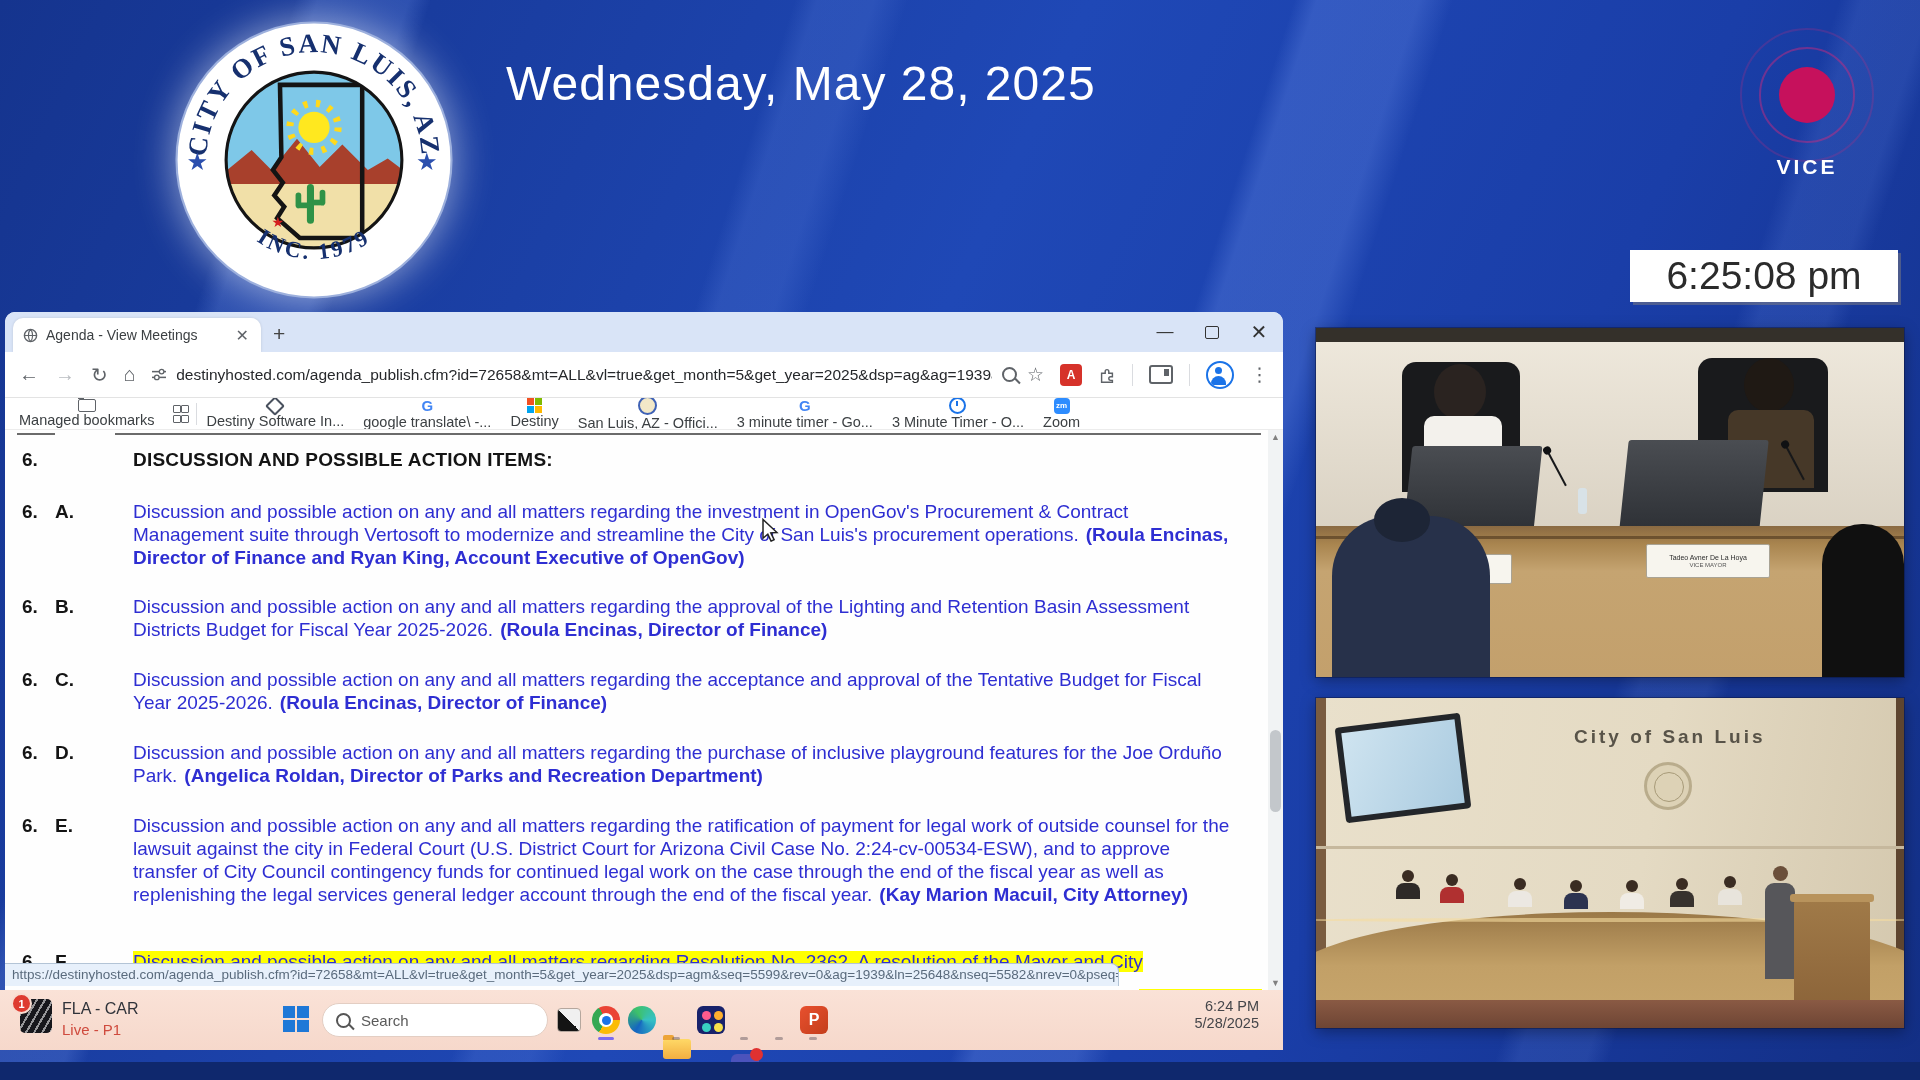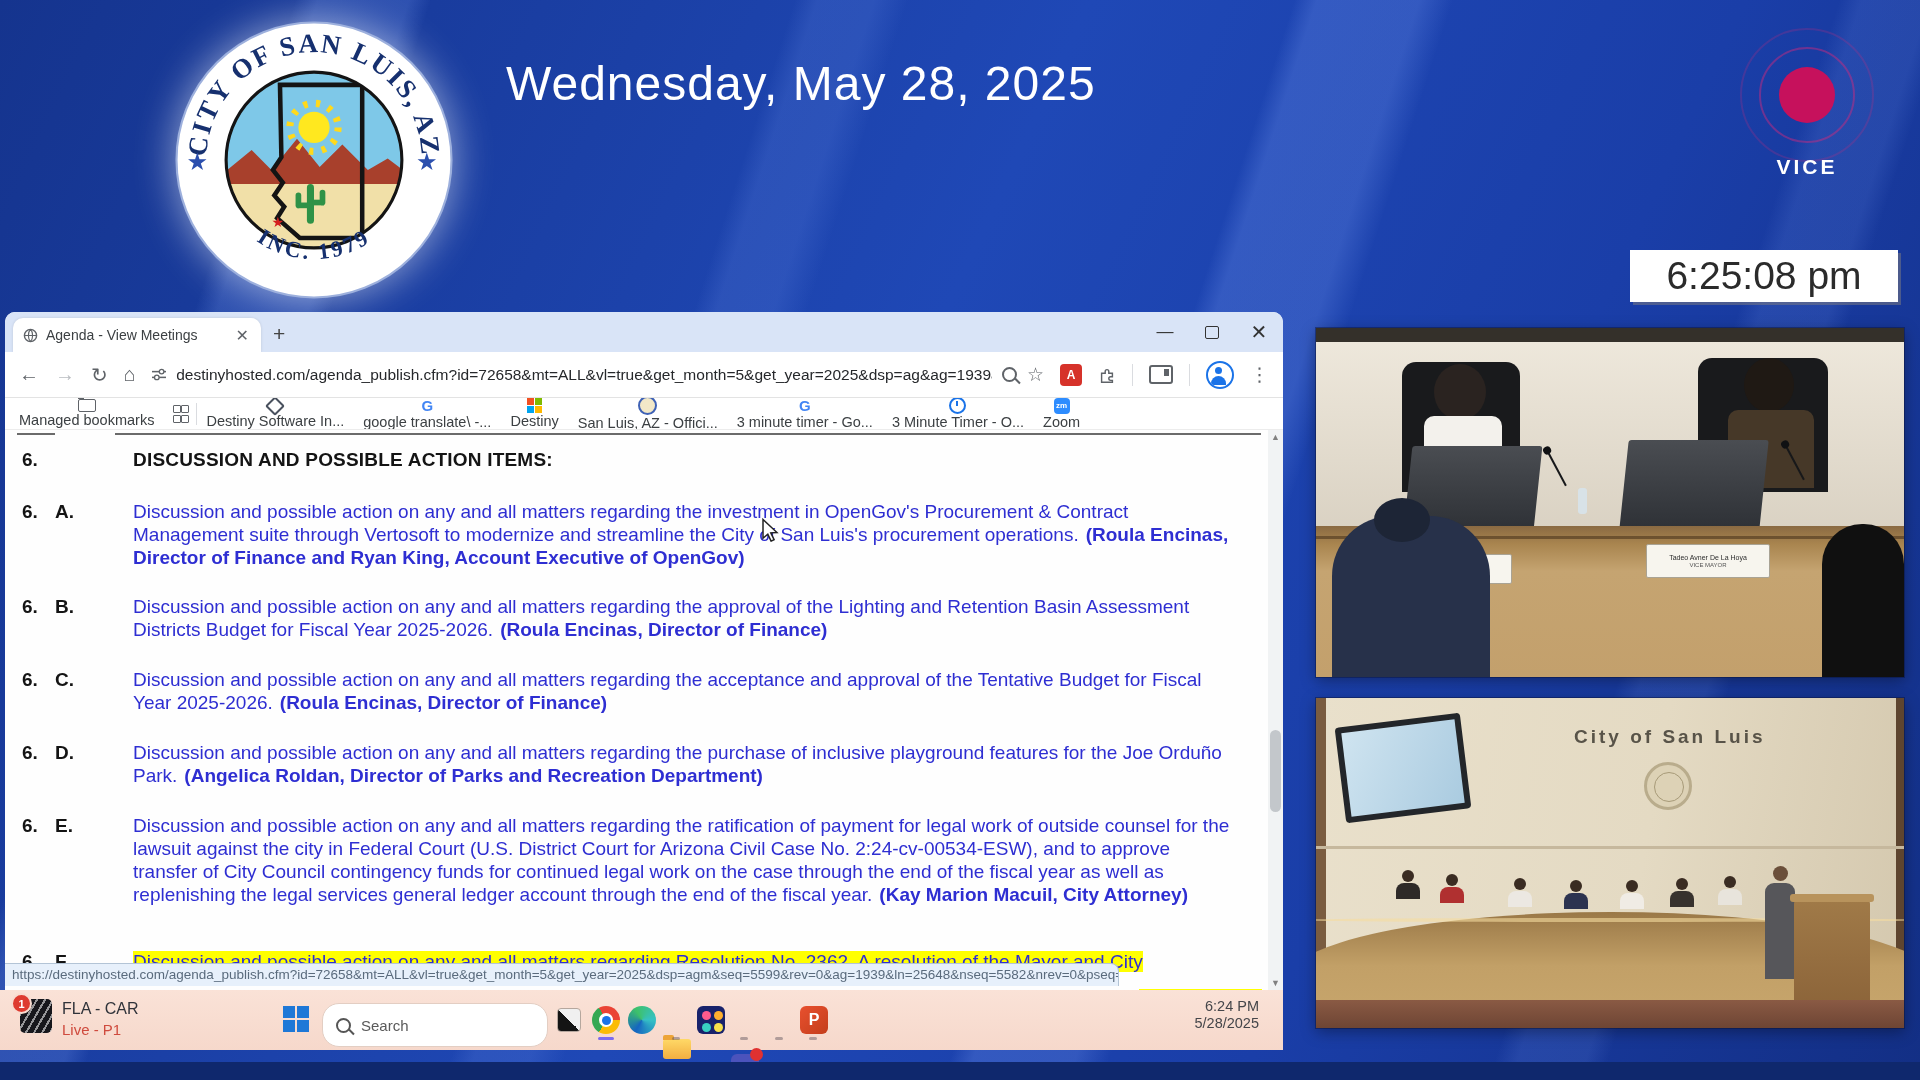--- a/index.html
+++ b/index.html
@@ -90,21 +90,21 @@
   #taskbar{left:0;top:990px;width:1283px;height:60px;background:linear-gradient(#fae2d7,#f6d8cb);}
   #fla{position:absolute;left:20px;top:9px;display:flex;gap:10px;}
   #fla-icon{width:32px;height:34px;border-radius:5px;background:#17171c;position:relative;
     background-image:repeating-linear-gradient(120deg,rgba(255,255,255,.55) 0 2px,transparent 2px 7px);}
   #fla-badge{position:absolute;left:-9px;top:-6px;width:17px;height:17px;border-radius:50%;background:#de3b30;color:#fff;
     font-size:11px;font-weight:bold;display:flex;align-items:center;justify-content:center;border:2px solid #f8dcd1;}
   #fla-line1{font-size:16px;color:#30333a;margin-top:1px;}
   #fla-line2{font-size:15px;color:#cf4a3d;margin-top:3px;}
   #start-btn{position:absolute;left:283px;top:16px;display:grid;grid-template-columns:12px 12px;grid-gap:2px;}
   #start-btn i{width:12px;height:12px;background:#1e78d7;}
-  #search-pill{position:absolute;left:322px;top:13px;width:226px;height:44px;background:#fff;border:1px solid #e3cec3;
+  #search-pill{position:absolute;left:322px;top:13px;width:226px;height:34px;background:#fff;border:1px solid #e3cec3;
     border-radius:17px;display:flex;align-items:center;padding:0 13px;gap:10px;box-sizing:border-box;}
   #search-pill .mag{border-color:#555;}
   #search-pill .mag::after{background:#555;}
   #search-label{font-size:15px;color:#5a5a5a;}
   .tb-ic{position:absolute;top:16px;width:28px;height:28px;}
   .chrome-ic{border-radius:50%;background:conic-gradient(from -30deg,#ea4335 0 120deg,#fbbc05 0 240deg,#34a853 0 360deg);position:relative;}
   .chrome-ic::before{content:'';position:absolute;left:7px;top:7px;width:14px;height:14px;background:#fff;border-radius:50%;}
   .chrome-ic::after{content:'';position:absolute;left:9.5px;top:9.5px;width:9px;height:9px;background:#1a73e8;border-radius:50%;}
   .edge-ic{border-radius:50%;background:conic-gradient(from 90deg,#35c1c5,#1565c0,#3ec16a,#35c1c5);}
   .folder-ic{top:21px;height:20px;background:linear-gradient(#ffd967,#f2ae41);border-radius:3px;position:relative;}

